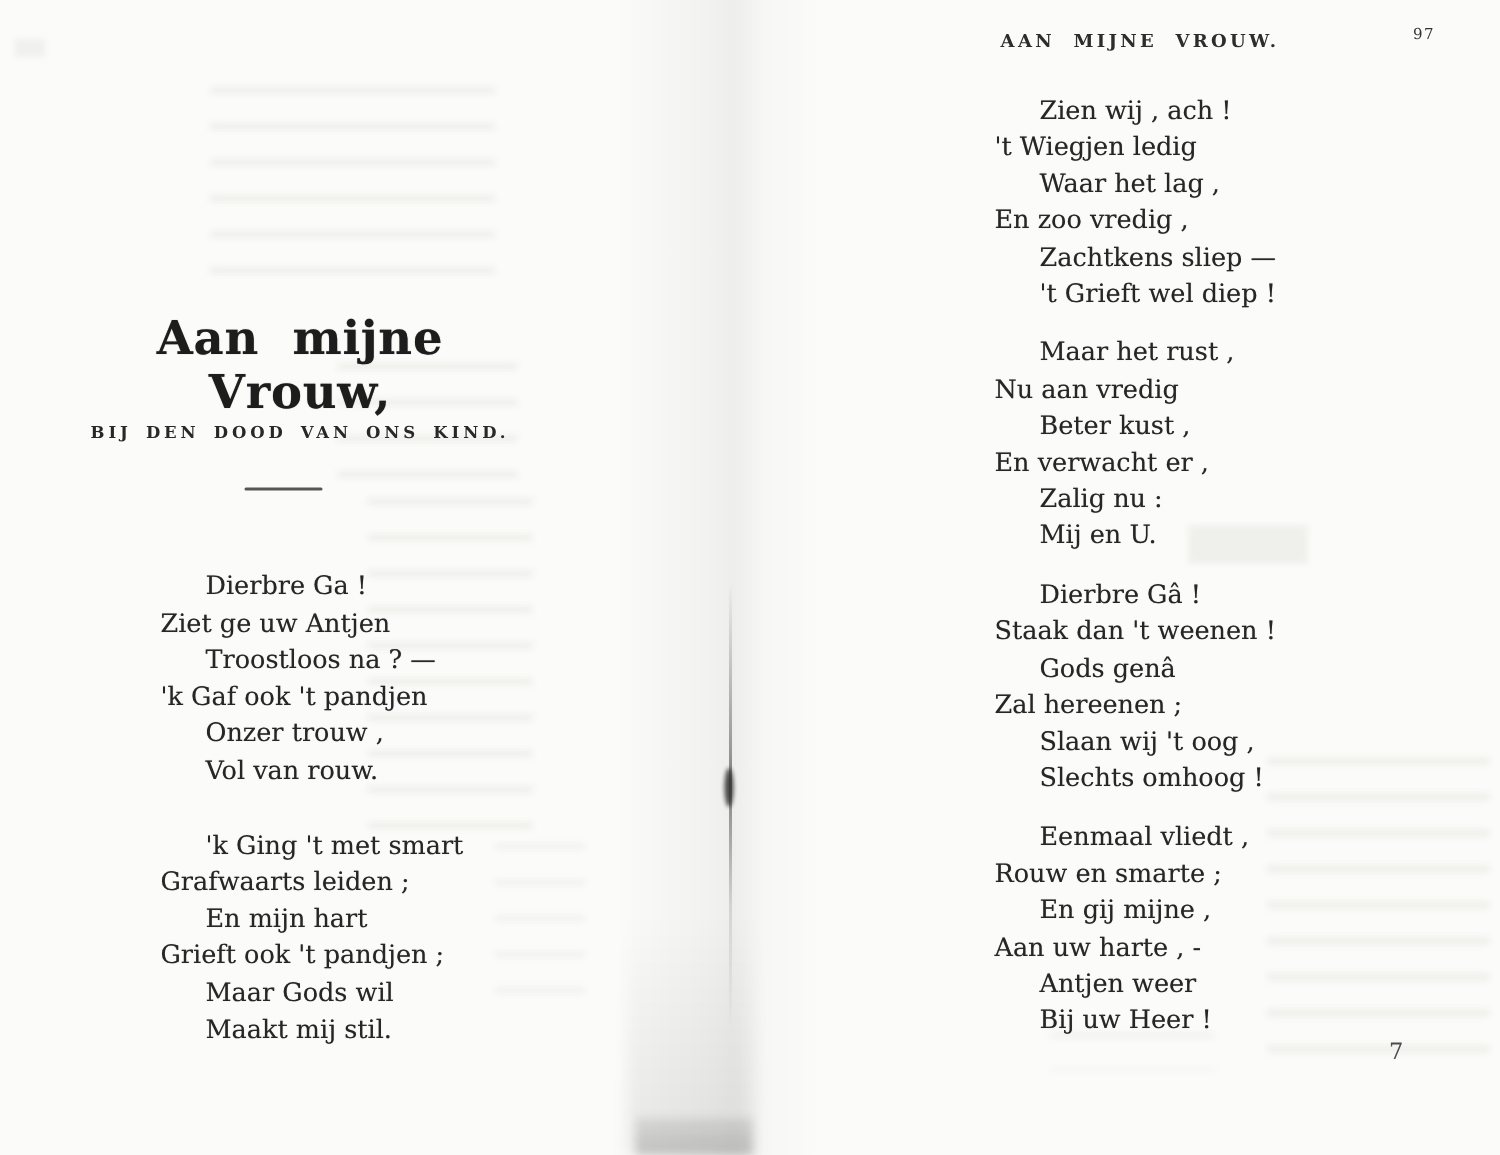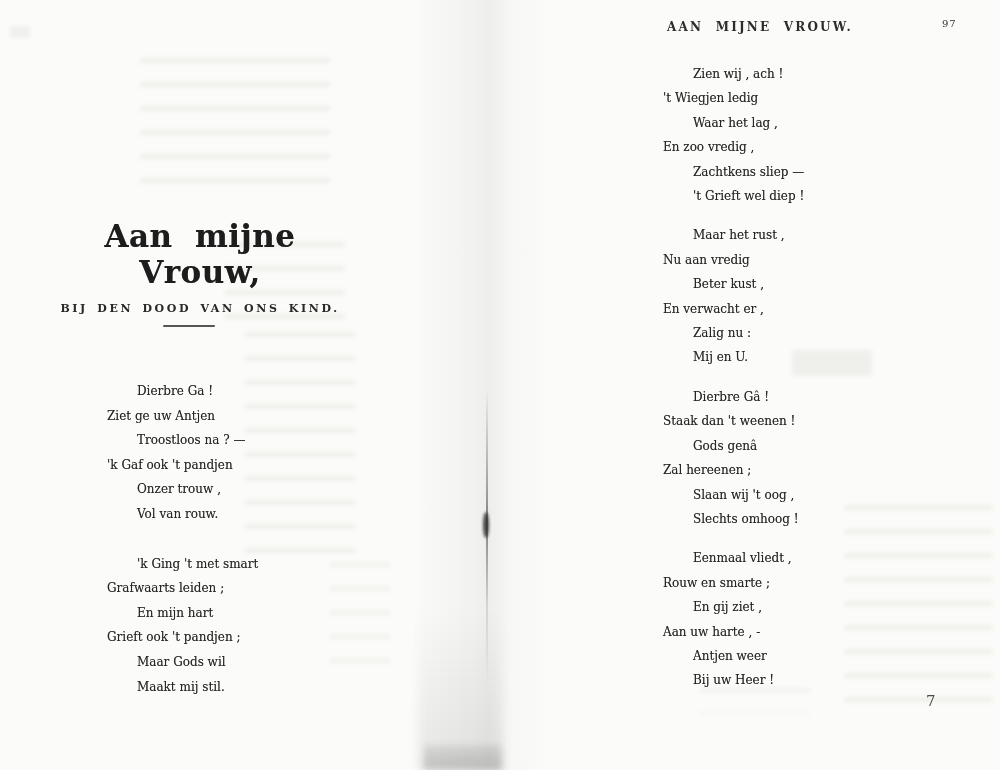--- a/index.html
+++ b/index.html
@@ -8,30 +8,30 @@
     background:#fbfbf9;color:#262626;
     font-family:"DejaVu Serif", serif;
   }
   .page{position:absolute;top:0;height:770px;}
   .page-left{left:0;width:487px;}
   .page-right{left:487px;width:513px;}
 
   
   .left-head{position:absolute;left:52px;top:206px;width:296px;text-align:center;}
   .poem-title{
-    margin:12px;font-size:31px;font-weight:bold;letter-spacing:.5px;word-spacing:11px;
+    margin:2px;font-size:31px;font-weight:bold;letter-spacing:.5px;word-spacing:11px;
     color:#1d1d1d;text-shadow:0 0 .6px rgba(30,30,30,.55);
   }
   .poem-subtitle{
     font-size:11px;font-weight:bold;letter-spacing:2.6px;word-spacing:3px;
     color:#282828;
   }
   .divider{position:absolute;left:163px;top:325px;width:52px;height:2px;background:#565656;border-radius:1px;}
 
-  .poem{font-size:12px;line-height:24.6px;white-space:nowrap;
+  .poem{font-size:17px;line-height:24.6px;white-space:nowrap;
         text-shadow:0 0 .5px rgba(40,40,40,.45);}
   .poem-left{position:absolute;left:107px;top:379px;}
   .poem-left .stanza{margin-bottom:25px;}
   .poem-right{position:absolute;left:176px;top:62px;line-height:24.4px;}
   .poem-right .stanza{margin-bottom:15px;}
   .line{display:block;}
   .line.in{padding-left:30px;}
 
   
   .running-header{
@@ -139,21 +139,21 @@
         <span class="line in">Dierbre Gâ !</span>
         <span class="line">Staak dan 't weenen !</span>
         <span class="line in">Gods genâ</span>
         <span class="line">Zal hereenen ;</span>
         <span class="line in">Slaan wij 't oog ,</span>
         <span class="line in">Slechts omhoog !</span>
       </div>
       <div class="stanza">
         <span class="line in">Eenmaal vliedt ,</span>
         <span class="line">Rouw en smarte ;</span>
-        <span class="line in">En gij ziet ,</span>
+        <span class="line in">En gij mijne ,</span>
         <span class="line">Aan uw harte , -</span>
         <span class="line in">Antjen weer</span>
         <span class="line in">Bij uw Heer !</span>
       </div>
     </div>
 
     <div class="signature-mark">7</div>
   </div>
 
   <div class="gutter-shade"></div>

